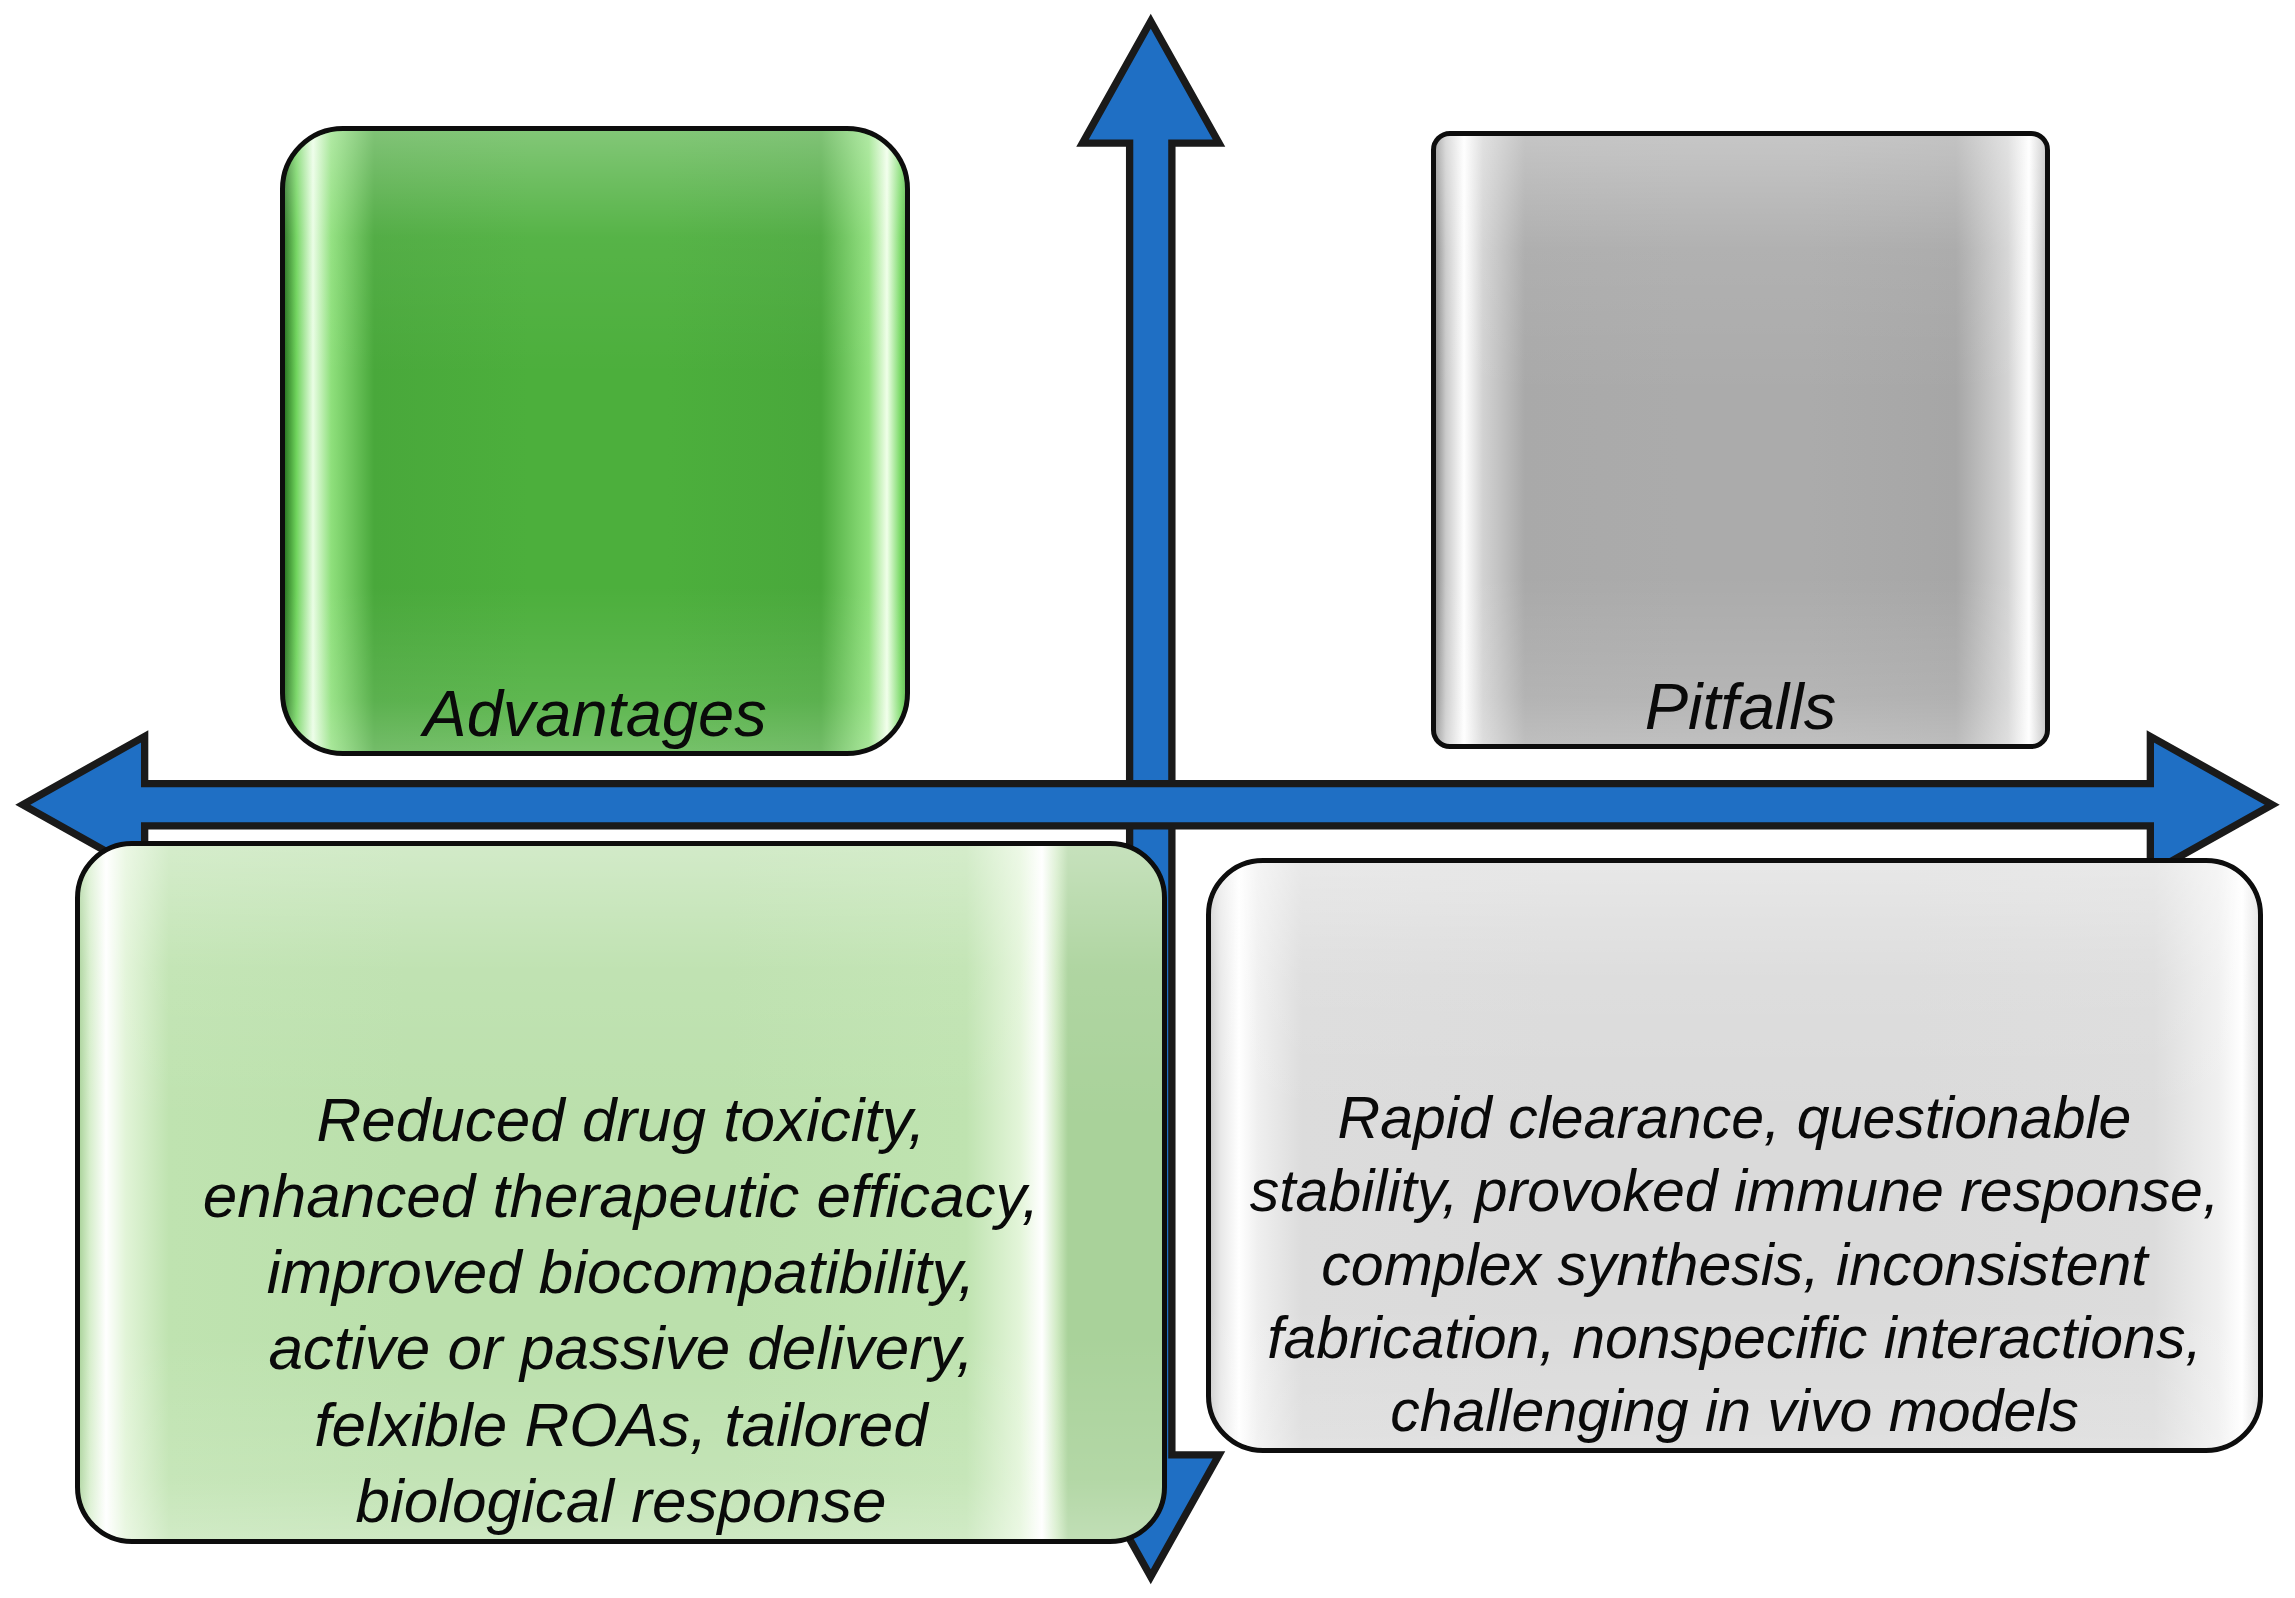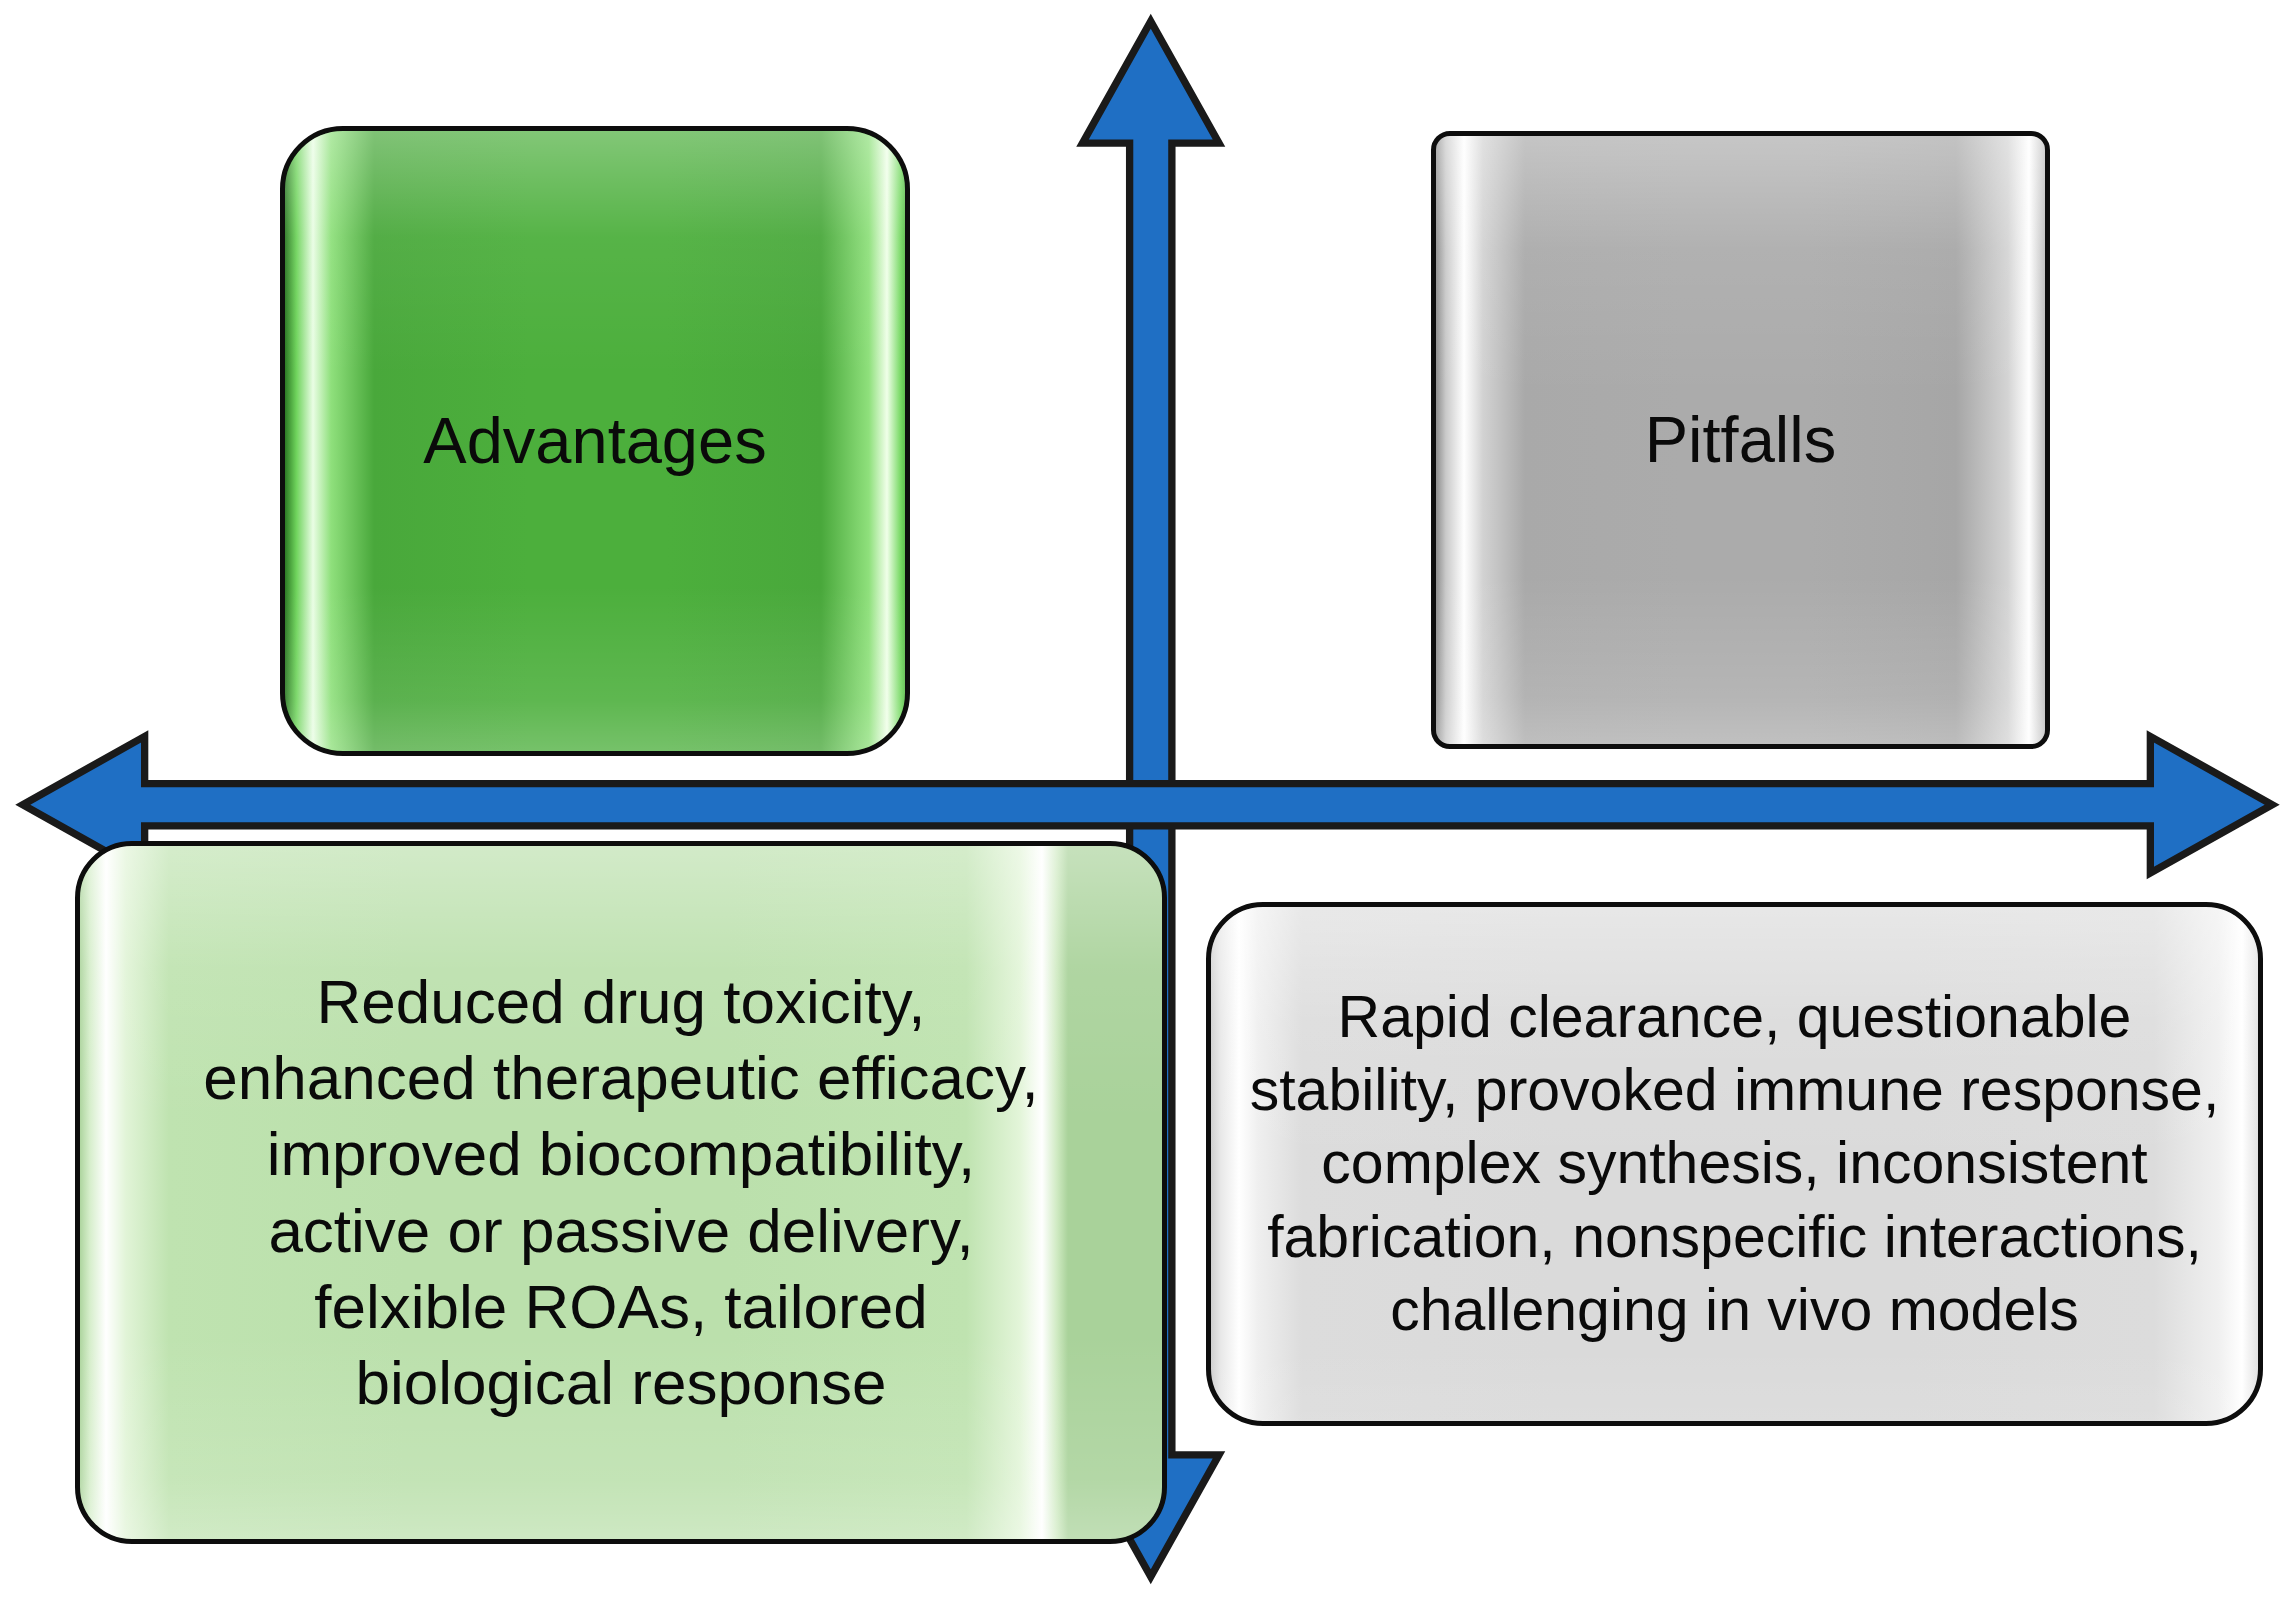--- a/index.html
+++ b/index.html
@@ -26,24 +26,25 @@
     width: 2295px;
     height: 1598px;
   }
 
   
   .qbox {
     position: absolute;
     box-sizing: border-box;
     border: 5.7px solid #0d0d0d;
     display: flex;
-    align-items: center;
+    align-items: flex-end;
     justify-content: center;
     text-align: center;
     overflow: hidden;
+    font-style: italic;
   }
   .qbox .gloss {
     position: absolute;
     left: 0; top: 0; right: 0; bottom: 0;
     pointer-events: none;
   }
   .qbox .label {
     position: relative;
     z-index: 3;
     color: #0a0a0a;
@@ -154,37 +155,36 @@
   #box-advantages-detail .label {
     font-size: 62px;
     line-height: 1.23;
   }
 
   
   #box-pitfalls-detail {
     left: 1206px;
     top: 858px;
     width: 1057px;
-    height: 524px;
+    height: 595px;
     border-radius: 57px;
     background:
       linear-gradient(to right,
         #cfcfcf 0px,
         #e8e8e8 9.8px,
         #ffffff 28px,
         #efefef 47px,
         #dcdcdc 91px,
         #dadada 341px,
         #dadada 699px,
         #dcdcdc 943px,
         #f0f0f0 1008px,
         #ffffff 1031px,
         #e2e2e2 1047px,
         #c9c9c9 1057px);
-    margin-top: 44px;
   }
   #box-pitfalls-detail .gloss {
     background:
       linear-gradient(to bottom,
         rgba(255,255,255,0.36) 0px,
         rgba(255,255,255,0.09) 114px,
         rgba(255,255,255,0.00) 260px,
         rgba(255,255,255,0.00) 439px,
         rgba(255,255,255,0.14) 569px,
         rgba(255,255,255,0.32) 632px);

